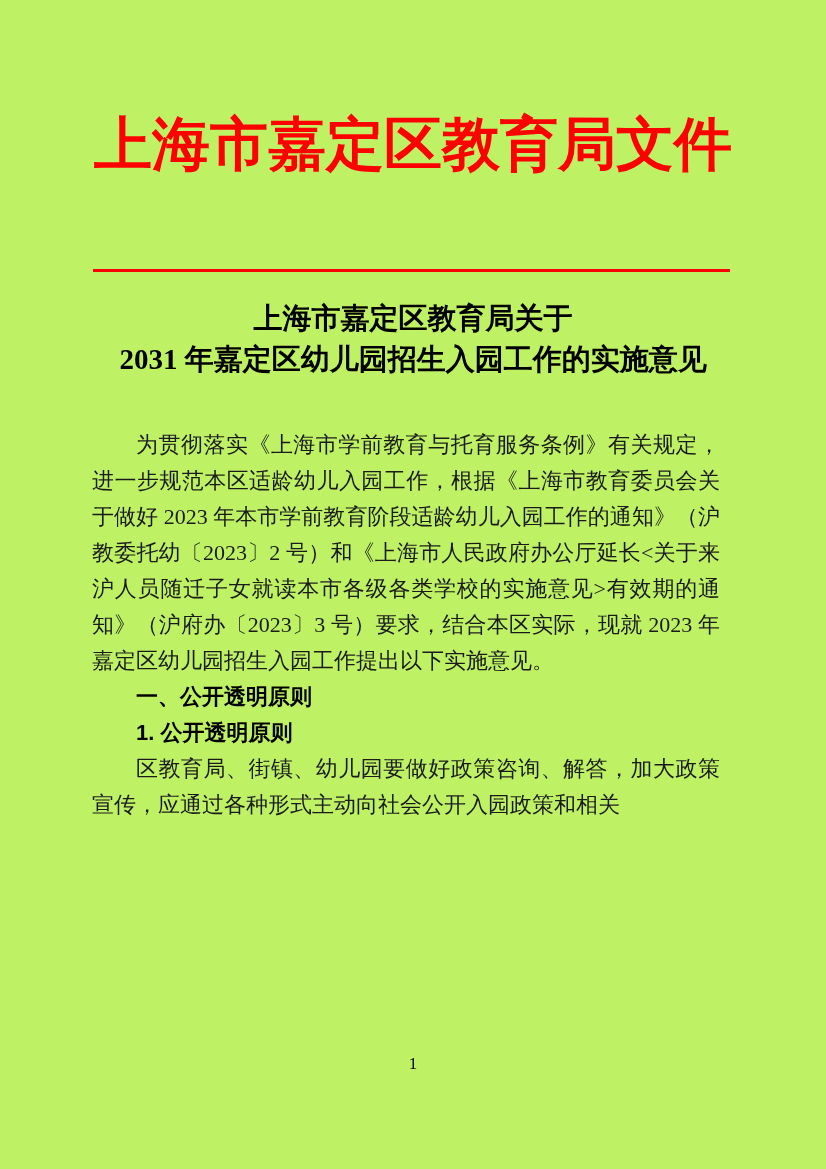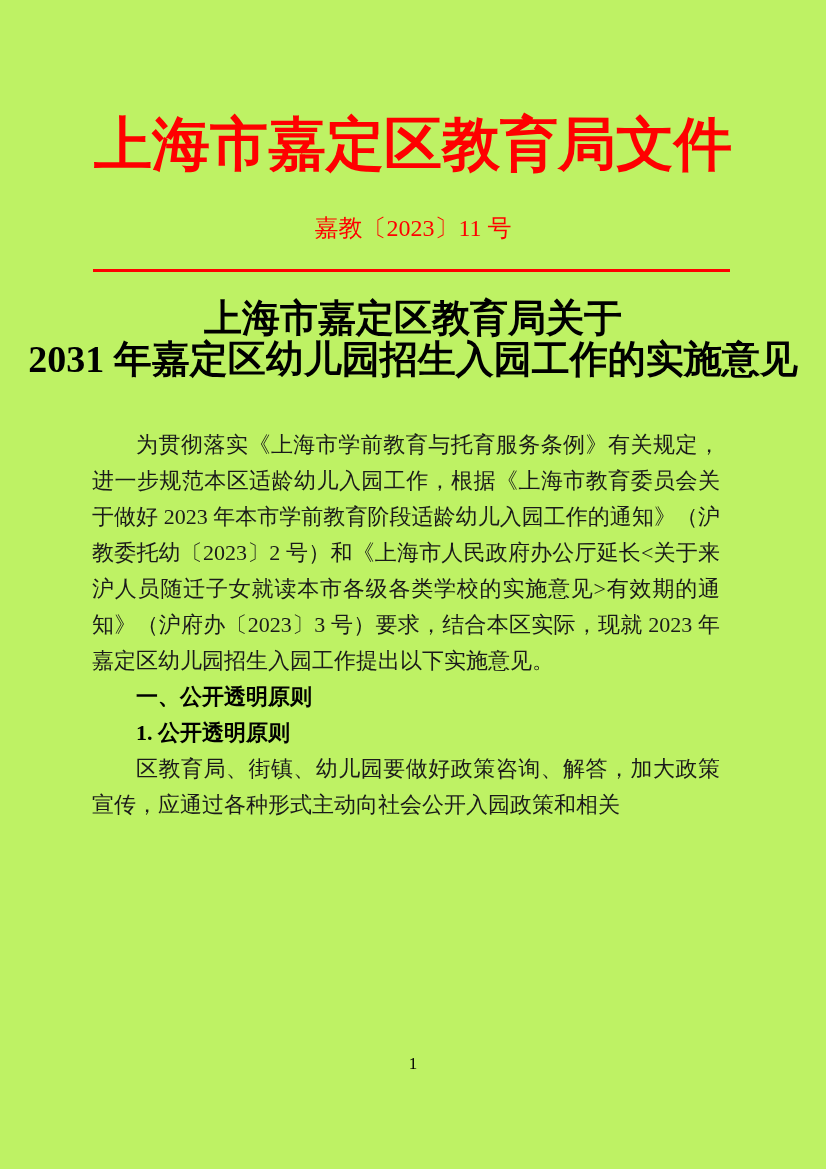--- a/index.html
+++ b/index.html
@@ -50,21 +50,21 @@
     width: 637px;
     height: 3px;
     background: #ff0000;
   }
   .doc-title {
     position: absolute;
     top: 298px;
     left: 0;
     width: 100%;
     text-align: center;
-    font-size: 38px;
+    font-size: 29px;
     line-height: 41px;
     font-weight: bold;
     color: #000000;
   }
   .doc-title .title-line {
     display: block;
     white-space: nowrap;
   }
   .doc-body {
     position: absolute;
@@ -85,21 +85,21 @@
   .para-body {
     font-family: "Liberation Serif", "DejaVu Serif", serif;
     font-weight: normal;
   }
   .heading-cn {
     font-family: "Liberation Sans", "DejaVu Sans", sans-serif;
     font-weight: bold;
     color: #000000;
   }
   .heading-ar {
-    font-family: Liberation Serif, serif;
+    font-family: Liberation Sans, sans-serif;
     font-weight: bold;
     color: #000000;
   }
   .page-number {
     position: absolute;
     top: 1053px;
     left: 0;
     width: 100%;
     text-align: center;
     font-size: 17px;
@@ -108,21 +108,20 @@
     font-family: "Liberation Serif", "DejaVu Serif", serif;
   }
 </style>
 </head>
 <body>
 
 <div class="page">
 
   <div class="letterhead-issuer">上海市嘉定区教育局文件</div>
 
-  <div class="doc-number">嘉教〔2023〕11 号</div>
 
   <div class="red-rule"></div>
 
   <div class="doc-title">
     <span class="title-line">上海市嘉定区教育局关于</span>
     <span class="title-line">2031 年嘉定区幼儿园招生入园工作的实施意见</span>
   </div>
 
   <div class="doc-body">
     <p class="para-body">为贯彻落实《上海市学前教育与托育服务条例》有关规定，进一步规范本区适龄幼儿入园工作，根据《上海市教育委员会关于做好 2023 年本市学前教育阶段适龄幼儿入园工作的通知》（沪教委托幼〔2023〕2 号）和《上海市人民政府办公厅延长&lt;关于来沪人员随迁子女就读本市各级各类学校的实施意见&gt;有效期的通知》（沪府办〔2023〕3 号）要求，结合本区实际，现就 2023 年嘉定区幼儿园招生入园工作提出以下实施意见。</p>

